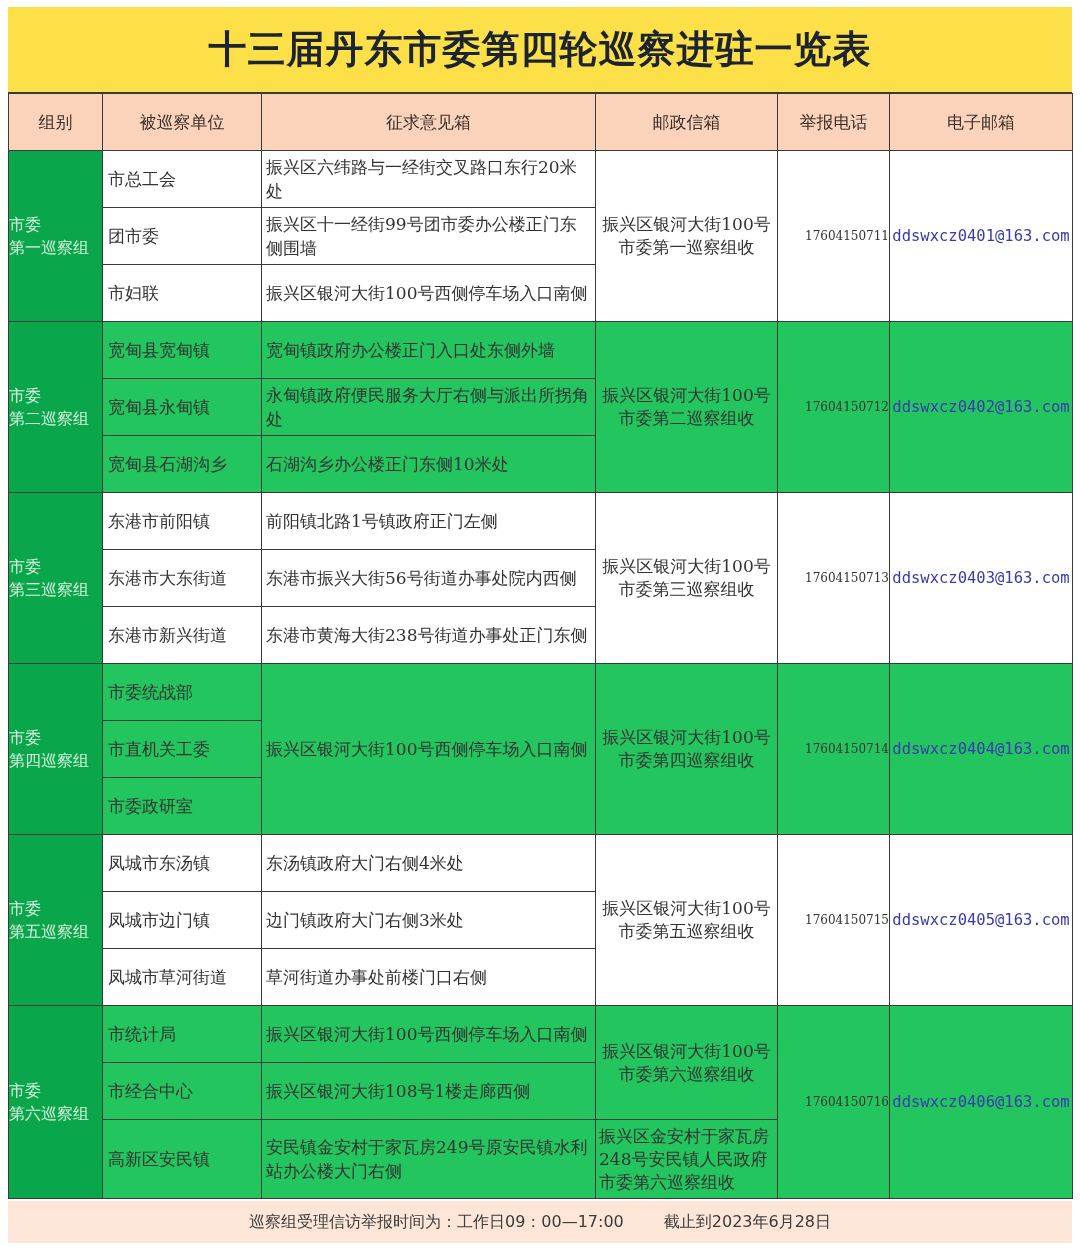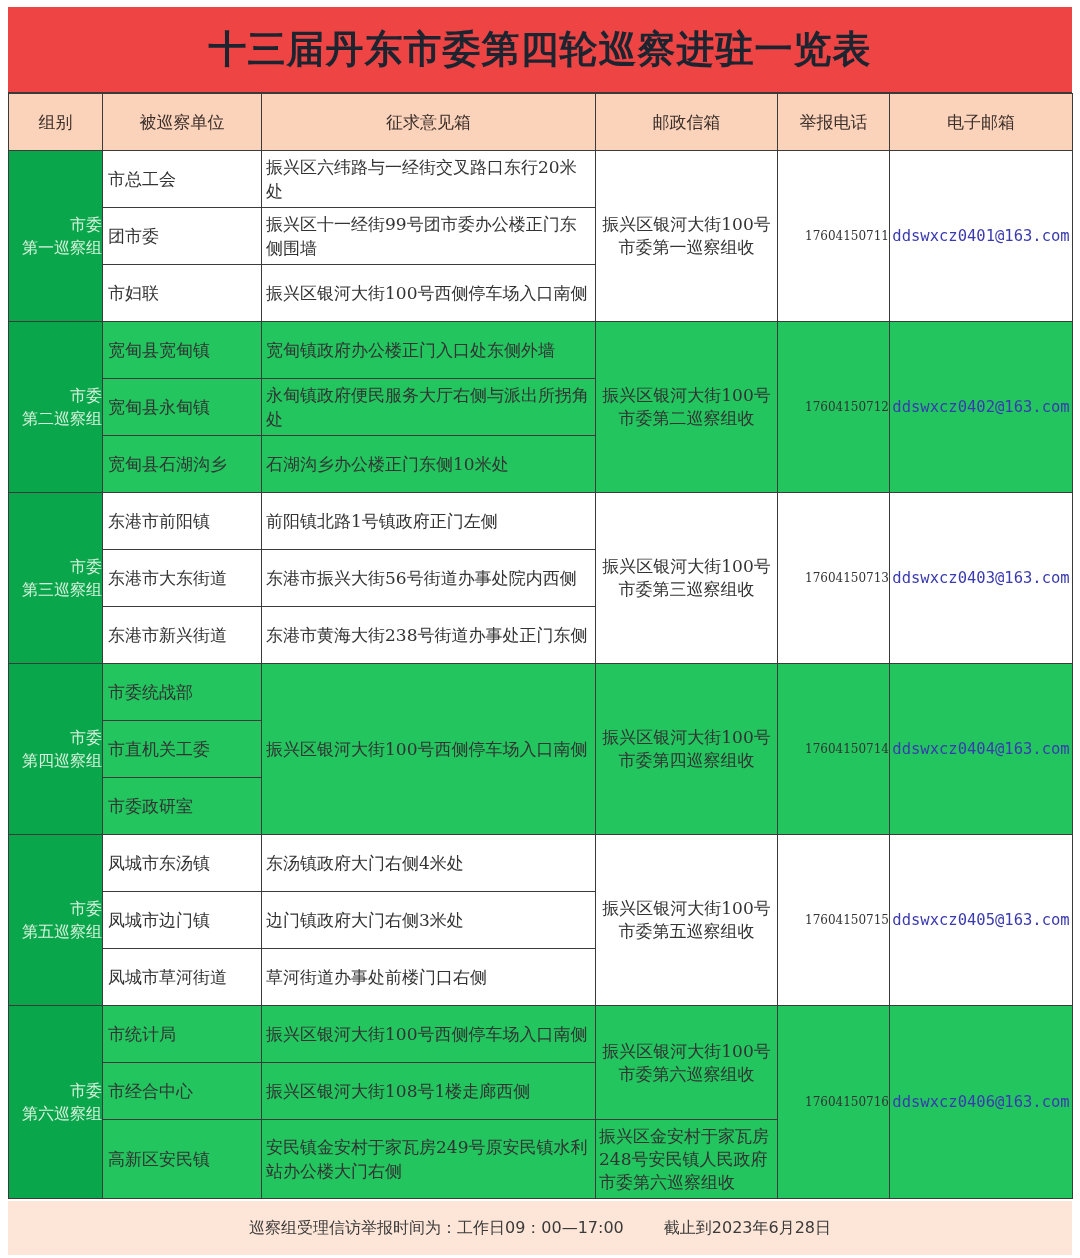--- a/index.html
+++ b/index.html
@@ -2,58 +2,58 @@
 <html><head>
 <meta charset="utf-8">
 <style>
   * { box-sizing: border-box; margin: 0; padding: 0; }
   html, body { width: 1080px; height: 1258px; background: #ffffff; overflow: hidden; }
   body { font-family: "DejaVu Serif", "Liberation Serif", serif; color: #333333; position: relative; }
 
   .sheet { position: absolute; left: 8px; top: 7px; width: 1064px; }
 
   .title-bar {
-    height: 86px; background: #ef4444;
+    height: 86px; background: #fde047;
     display: flex; align-items: center; justify-content: center;
     border-bottom: 1px solid #3a3a3a;
   }
   .title-bar h1 {
     font-family: "DejaVu Serif", "Liberation Serif", serif;
     font-size: 38px; font-weight: bold; color: #1c2430; letter-spacing: 1px;
   }
 
   table { border-collapse: collapse; width: 1064px; table-layout: fixed; }
   td, th { border: 1.5px solid #3a3a3a; vertical-align: middle; }
 
   thead th {
     background: #fbd3bb; height: 57px; font-weight: normal;
     font-family: "DejaVu Sans", "Liberation Sans", sans-serif;
     font-size: 17px; color: #3b2f2a; text-align: center; margin-top: 40px;
   }
 
   td.group {
-    background: #0aa64b; color: #d7f2dd; text-align: right;
+    background: #0aa64b; color: #d7f2dd; text-align: left;
     font-size: 16px; line-height: 23px;
   }
   td.unit { padding-left: 5px; font-size: 17px; }
   td.box { padding-left: 4px; padding-right: 6px; font-size: 17px; line-height: 24px; }
   td.postal { text-align: center; font-size: 17px; line-height: 23px; }
   td.postal.left { text-align: left; padding-left: 3px; line-height: 23px; }
   td.phone { text-align: right; font-size: 12px; }
   td.email { text-align: center; font-size: 15.5px; }
   td.email a { color: #3a3ab0; font-family: "DejaVu Sans Mono", "Liberation Mono", monospace; }
 
   tr.sub td { height: 57px; }
   tr.sub.tall td { height: 79px; }
 
   .white td:not(.group) { background: #ffffff; }
   .blue td:not(.group) { background: #22c55e; }
 
   .footer {
-    height: 54px; background: #fde6d8; margin-top: 2px;
+    height: 42px; background: #fde6d8; margin-top: 2px;
     display: flex; align-items: center; justify-content: center;
     font-size: 16px; color: #3a3a3a; font-family: "DejaVu Sans", "Liberation Sans", sans-serif;
   }
   .footer span + span { margin-left: 40px; }
 </style>
 </head>
 <body>
 
 <div class="sheet">
   <div class="title-bar">

